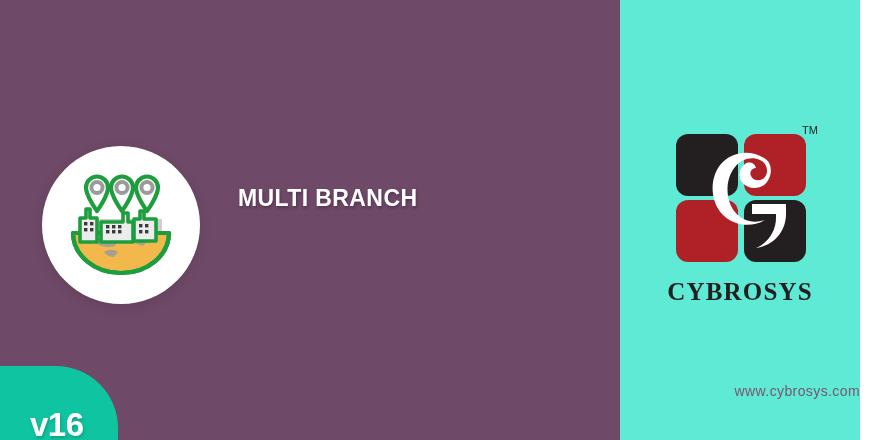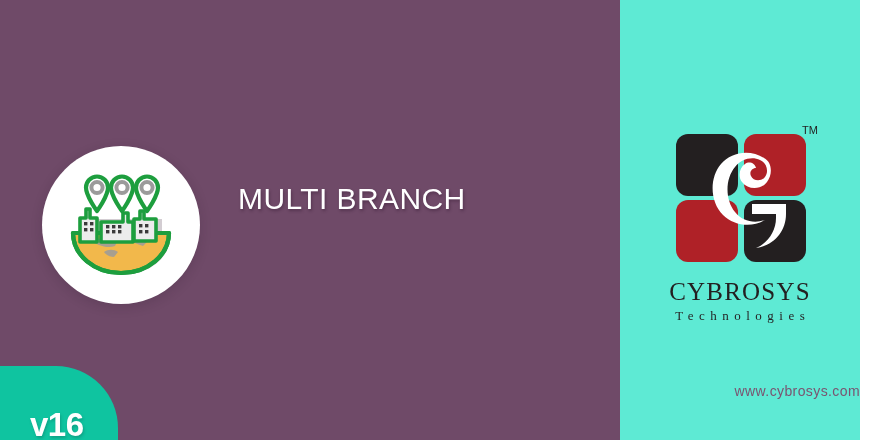--- a/index.html
+++ b/index.html
@@ -47,22 +47,22 @@
   }
 
   
   #title-block {
     position: absolute;
     left: 238px; top: 178px;
     width: 380px;
   }
   .title-line {
     color: #ffffff;
-    font-size: 30px;
-    font-weight: normal;
+    font-size: 23px;
+    font-weight: bold;
     letter-spacing: 0.4px;
     line-height: 41px;
     text-shadow: 1px 2px 3px rgba(50,25,48,0.45);
     white-space: nowrap;
   }
 
   
   #version-badge {
     position: absolute;
     left: 0; top: 366px;
@@ -95,21 +95,21 @@
   }
   #logo-mark svg { width: 152px; height: 152px; display: block; }
 
   #brand-name {
     position: absolute;
     left: 0; top: 278px;
     width: 240px;
     text-align: center;
     font-family: "Liberation Serif", serif;
     font-size: 25px;
-    font-weight: normal;
+    font-weight: bold;
     letter-spacing: 1.2px;
     color: #231f20;
   }
   #brand-sub {
     position: absolute;
     left: 0; top: 308px;
     width: 240px;
     text-align: center;
     font-family: "Liberation Serif", serif;
     font-size: 13px;
@@ -845,17 +845,16 @@
         <rect x="76" y="16" width="62" height="62" rx="12" fill="#af2127"></rect>
         <rect x="8" y="82" width="62" height="62" rx="12" fill="#af2127"></rect>
         <rect x="76" y="82" width="62" height="62" rx="12" fill="#231f20"></rect>
         <path d="M96 40c-14-9-33-6-43 6-12 14-11 38 2 51 11 11 29 13 42 5-11 4-23 1-30-8-10-12-10-33 0-45 6-8 17-11 25-7 7 3 9 12 5 17-4 5-12 4-14-1-2-4 1-8 5-8-1-5-7-7-11-4-6 4-7 13-3 18 6 8 19 8 25 0 6-8 5-20-3-24z" fill="#ffffff"></path>
         <path d="M84 86h34v10c0 18-13 32-30 34 12-5 20-17 20-30v-4H84z" fill="#ffffff"></path>
         <text x="134" y="16" font-family="'Liberation Sans', sans-serif" font-size="11" fill="#231f20">TM</text>
       </svg>
     </div>
 
     <div id="brand-name">CYBROSYS</div>
-    <div id="brand-sub">Technologies</div>
     <div id="website">www.cybrosys.com</div>
   </div>
 
 </div>
 
 </body></html>

